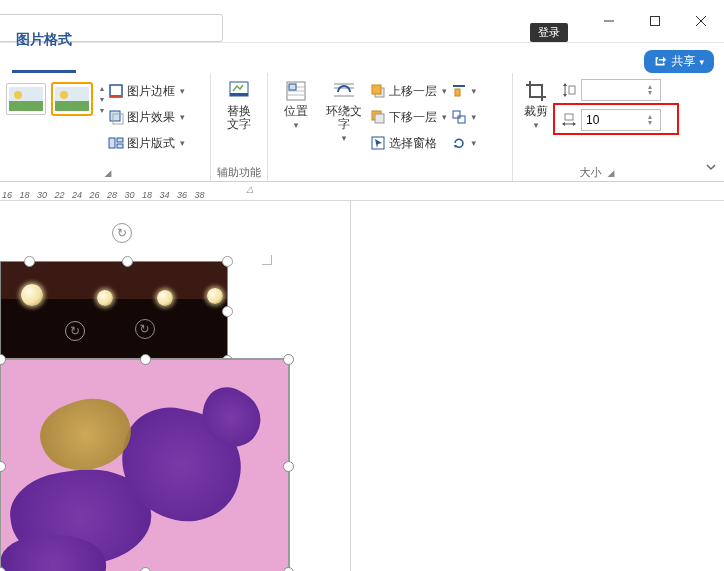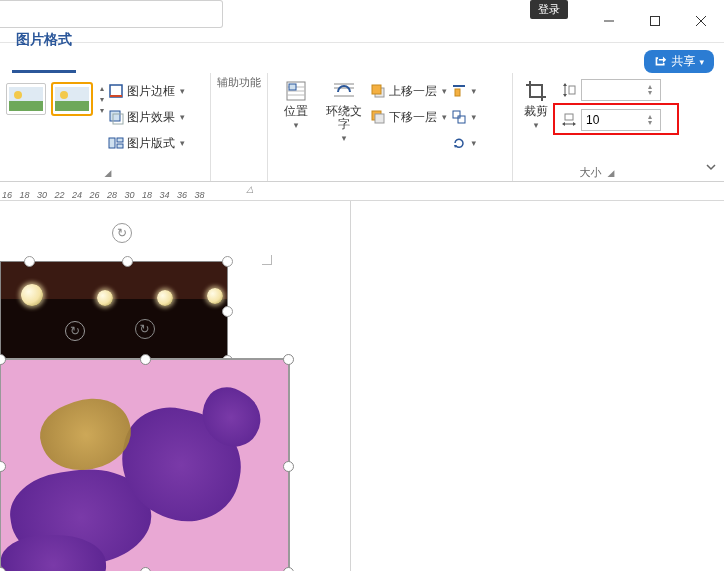--- a/index.html
+++ b/index.html
@@ -1,18 +1,18 @@
 <!DOCTYPE html>
 <html><head>
 <meta charset="utf-8">
 <style>
   html,body{margin:0;padding:0;font-family:"Microsoft YaHei","Segoe UI",sans-serif;font-size:12px;color:#333;background:#fff;}
   body{width:724px;height:571px;overflow:hidden;position:relative;}
   
-  .titlebar{height:42px;display:flex;align-items:flex-start;border-bottom:1px solid #e5e5e5;}
+  .titlebar{height:42px;display:flex;align-items:flex-end;border-bottom:1px solid #e5e5e5;}
   .tb-search{margin-left:0;width:222px;height:26px;border:1px solid #d0d0d0;border-left:none;border-radius:0 3px 3px 0;}
   .tb-spacer{flex:1;}
   .tb-login{background:#333;color:#fff;padding:2px 8px;border-radius:2px;font-size:11px;margin-right:18px;}
   .tb-btn{width:46px;height:42px;display:flex;align-items:center;justify-content:center;color:#333;}
   .tb-btn svg{width:12px;height:12px;stroke:#333;fill:none;stroke-width:1;}
   .tb-btn.close svg{width:14px;height:14px;}
   
   .tabrow{height:30px;display:flex;align-items:flex-end;padding-left:12px;}
   .tab{color:#2b579a;font-size:14px;font-weight:600;padding:21px 4px;border-bottom:3px solid transparent;}
   .tab.active{border-bottom-color:#2b579a;}
@@ -185,20 +185,30 @@
         </div>
       </div>
     </div>
     <div class="grp-label">
         <span></span>
         <span class="dlg">◢</span>
       </div>
   </div>
 
   <div class="grp" style="width:56px">
+    <div class="grp-body" style="justify-content:center">
+      <div class="bigbtn">
+        <span class="bigico"><svg viewBox="0 0 24 24">
+              <rect x="3" y="3" width="18" height="14" fill="#fff" stroke="#2b579a"></rect>
+              <rect x="3" y="14" width="18" height="3" fill="#2b579a"></rect>
+              <polyline points="6,12 10,7 13,10 16,6" fill="none" stroke="#6ea85a" stroke-width="1.5"></polyline>
+            </svg></span>
+        <div class="lbl"><span>替换</span><br><span>文字</span></div>
+      </div>
+    </div>
     <div class="grp-label">辅助功能</div>
   </div>
 
   <div class="grp" style="width:244px">
     <div class="grp-body">
       <div class="bigbtn">
         <span class="bigico"><svg viewBox="0 0 24 24">
               <rect x="3" y="3" width="18" height="18" fill="#fff" stroke="#888"></rect>
               <line x1="3" y1="8" x2="21" y2="8" stroke="#bbb"></line>
               <line x1="3" y1="12" x2="21" y2="12" stroke="#bbb"></line>
@@ -231,20 +241,29 @@
         </div>
         <div class="mini-row">
           <span class="ico">
               <svg viewBox="0 0 16 16">
                 <rect x="2" y="2" width="9" height="9" fill="#f4b042" stroke="#c78a1e"></rect>
                 <rect x="5" y="5" width="9" height="9" fill="#e8e8e8" stroke="#999"></rect>
               </svg>
             </span>
           <span>下移一层</span>
           <span class="chev">▾</span>
+        </div>
+        <div class="mini-row">
+          <span class="ico">
+              <svg viewBox="0 0 16 16">
+                <rect x="2" y="2" width="12" height="12" fill="none" stroke="#2b579a"></rect>
+                <polygon points="5,4 12,8 8,9 7,13" fill="#2b579a"></polygon>
+              </svg>
+            </span>
+          <span>选择窗格</span>
         </div>
       </div>
       <div class="vstack" style="padding-top:2px">
         <div class="mini-row">
           <span class="ico">
               <svg viewBox="0 0 16 16">
                 <line x1="2" y1="3" x2="14" y2="3" stroke="#2b579a" stroke-width="2"></line>
                 <rect x="4" y="6" width="5" height="7" fill="#f4b042" stroke="#c78a1e"></rect>
               </svg>
             </span>

